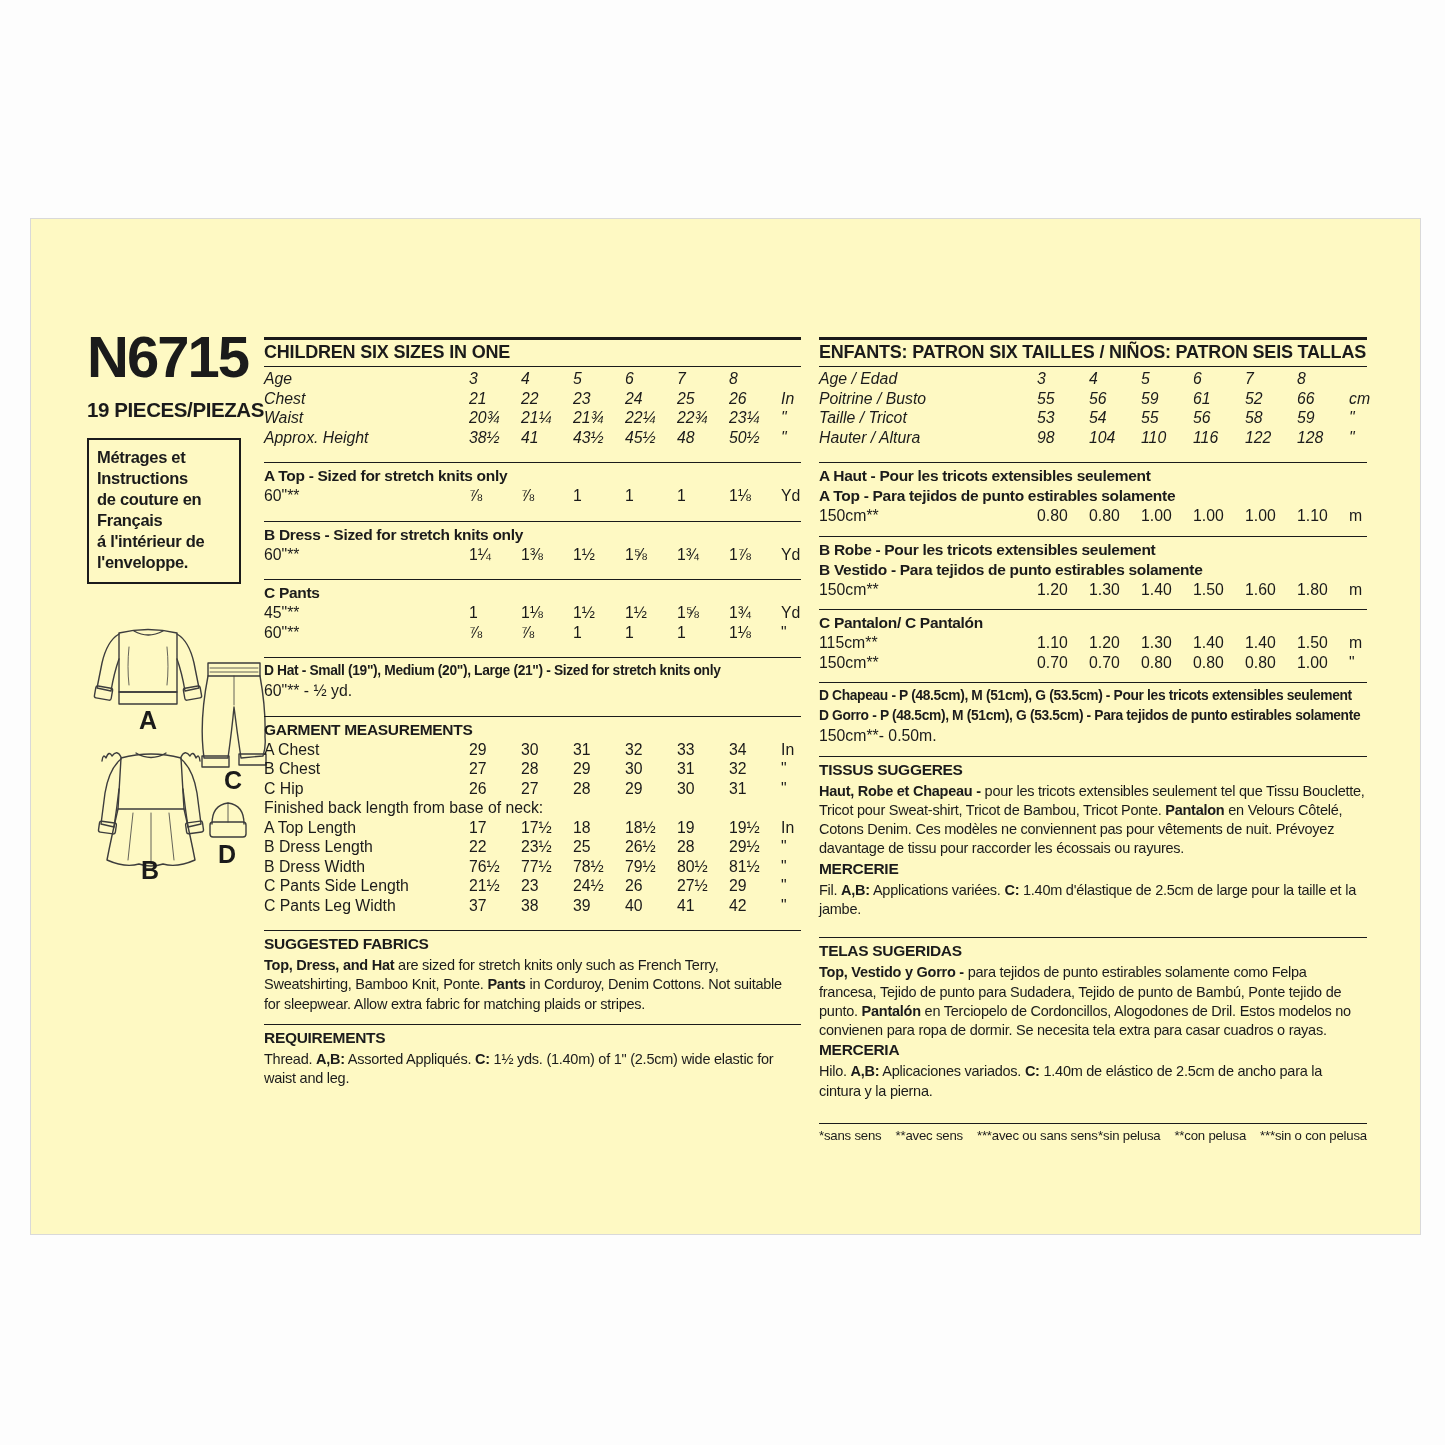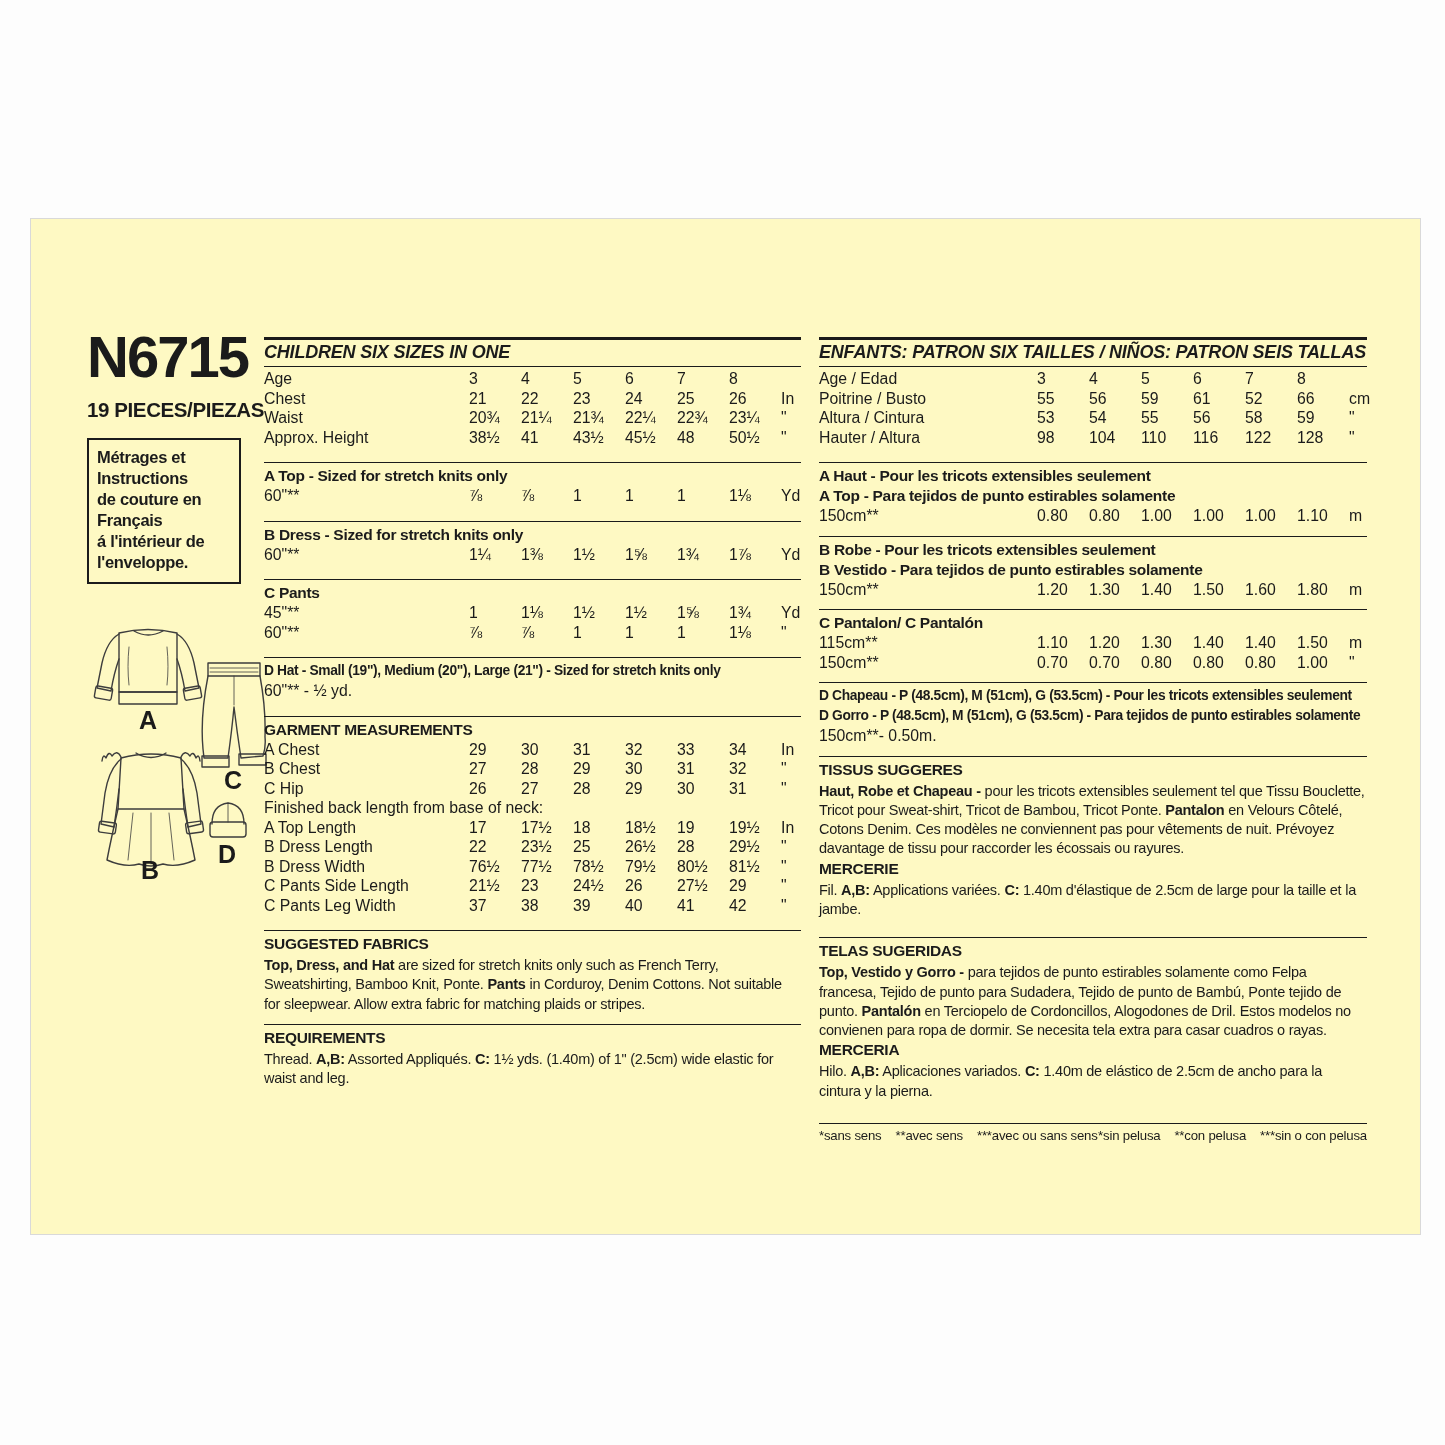--- a/index.html
+++ b/index.html
@@ -18,24 +18,24 @@
   .art { position:absolute; left:50px; top:398px; }
   .art path, .art rect { fill:none; stroke:#3d3d3d; stroke-width:1.4; stroke-linecap:round; stroke-linejoin:round; }
   .art .thin { stroke-width:0.8; }
   .art text { font-family:"Liberation Sans",sans-serif; font-size:25px; font-weight:700; fill:#1b1b1b; stroke:none; }
 
   
   .col { position:absolute; top:118px; height:832px; }
   .col-left  { left:233px; width:537px; }
   .col-right { left:788px; width:548px; }
 
-  .col-head { border-top:3px solid #1b1b1b; border-bottom:1.5px solid #1b1b1b; font-weight:700; font-size:18px; letter-spacing:-0.2px; padding:2px 0 3px;font-style:italic; }
+  .col-head { border-top:3px solid #1b1b1b; border-bottom:1.5px solid #1b1b1b; font-weight:700; font-size:18px; letter-spacing:-0.2px; padding:2px 0 3px; }
 
   .sec { border-top:1.5px solid #1b1b1b; padding:3px 0 15px; }
-  .sec.first { border-top:none; padding-top:2px; }
+  .sec.first { border-top:none; padding-top:2px;font-style:italic; }
   .sec.tight { padding-bottom:10px; }
 
   .sec-title { font-weight:700; font-size:15.5px; line-height:20px; letter-spacing:-0.3px; }
   .sec-title.long { font-size:13.8px; letter-spacing:-0.35px; white-space:nowrap; }
 
   .trow { display:grid; grid-template-columns:205px repeat(6,52px) 1fr; font-size:15.8px; line-height:19.5px; }
   .col-right .trow { grid-template-columns:218px repeat(6,52px) 1fr; }
   .trow span { display:block; }
 
   .plain { font-size:15.8px; line-height:19.5px; }
@@ -357,21 +357,21 @@
           <span>55</span>
           <span>56</span>
           <span>59</span>
           <span>61</span>
           <span>52</span>
           <span>66</span>
           <span>cm</span>
         </div>
 
         <div class="trow">
-          <span>Altura / Cintura</span>
+          <span>Taille / Tricot</span>
           <span>53</span>
           <span>54</span>
           <span>55</span>
           <span>56</span>
           <span>58</span>
           <span>59</span>
           <span>"</span>
         </div>
 
         <div class="trow">

